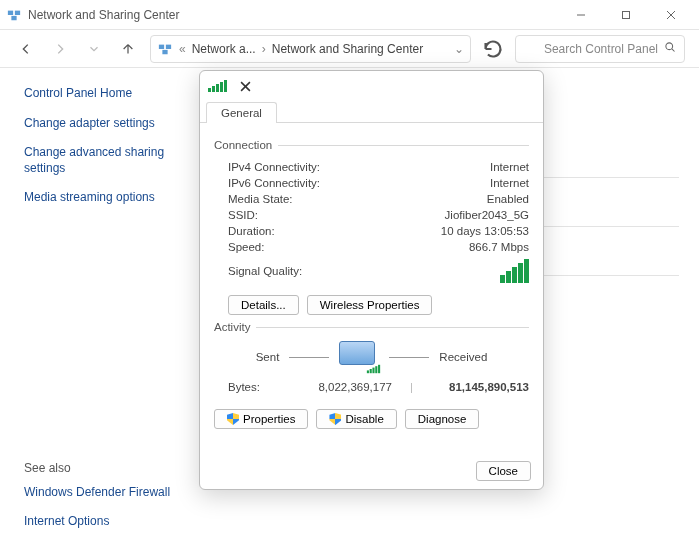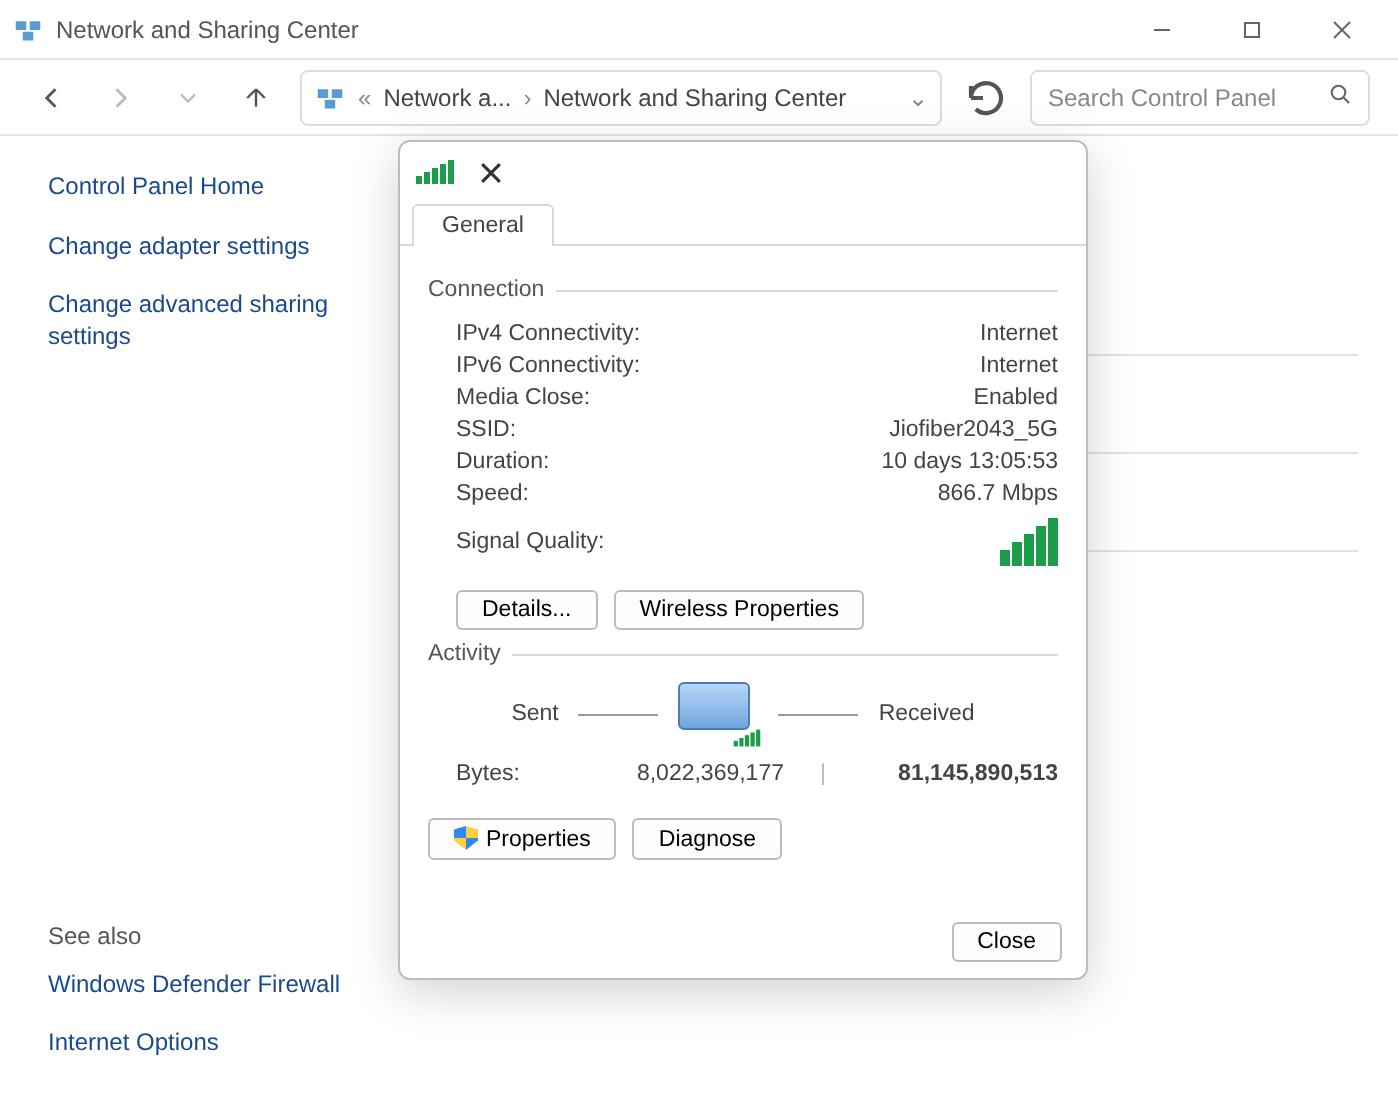--- a/index.html
+++ b/index.html
@@ -18,21 +18,21 @@
 .navbar { height: 38px; display: flex; align-items: center; padding: 0 14px; gap: 10px; border-bottom: 1px solid #e5e5e5; }
 .nav-btn { width: 24px; height: 24px; display: flex; align-items: center; justify-content: center; color: #555; }
 .nav-btn.disabled { color: #bbb; }
 .nav-btn svg { width: 14px; height: 14px; }
 .breadcrumb { flex: 1; display: flex; align-items: center; border: 1px solid #ddd; border-radius: 4px; height: 28px; padding: 0 6px; font-size: 12px; color: #444; gap: 6px; max-width: 330px; }
 .breadcrumb .crumb-icon { width: 16px; height: 16px; display:flex; align-items:center; justify-content:center; }
 .breadcrumb .sep { color: #888; }
 .breadcrumb .chev { margin-left: auto; color: #888; }
 .refresh-btn { width: 24px; height: 24px; display: flex; align-items: center; justify-content: center; color: #555; }
 .searchbox { width: 170px; height: 28px; border: 1px solid #ddd; border-radius: 4px; display: flex; align-items: center; padding: 0 8px; font-size: 12px; color: #888; gap: 6px; }
-.searchbox span:first-child { flex: 1; }
+.searchbox span:first-child { flex: 1; text-align: right; }
 
 
 .main { display: flex; height: calc(554px - 30px - 38px); }
 .sidebar { width: 195px; padding: 18px 14px 10px 24px; display: flex; flex-direction: column; font-size: 12px; }
 .sidebar a { color: #1a4a8e; text-decoration: none; margin-bottom: 14px; line-height: 1.3; cursor: pointer; }
 .sidebar .spacer { flex: 1; }
 .sidebar .seealso-hdr { color: #555; margin-bottom: 10px; }
 
 .content { flex: 1; padding: 16px 20px 10px 4px; font-size: 12px; color: #444; }
 .content h2 { color: #1a4a8e; font-weight: 400; font-size: 18px; margin-bottom: 22px; }
@@ -168,20 +168,21 @@
           <line x1="10.5" y1="10.5" x2="14" y2="14" stroke="#666" stroke-width="1.4"></line>
         </svg></span>
   </div>
 </div>
 
 <div class="main">
   <div class="sidebar">
     <a>Control Panel Home</a>
     <a>Change adapter settings</a>
     <a>Change advanced sharing settings</a>
+    <a>Media streaming options</a>
     <div class="spacer"></div>
     <div class="seealso-hdr">See also</div>
     <a>Windows Defender Firewall</a>
     <a>Internet Options</a>
   </div>
 
   <div class="content">
     <h2>onnections</h2>
     <div class="section-hdr">Internet</div>
     <div class="net-row">
@@ -225,21 +226,21 @@
     <div class="fieldset-label"><span>Connection</span></div>
     <div class="kv">
         <span class="k">IPv4 Connectivity:</span>
         <span class="v">Internet</span>
       </div>
     <div class="kv">
         <span class="k">IPv6 Connectivity:</span>
         <span class="v">Internet</span>
       </div>
     <div class="kv">
-        <span class="k">Media Close:</span>
+        <span class="k">Media State:</span>
         <span class="v">Enabled</span>
       </div>
     <div class="kv">
         <span class="k">SSID:</span>
         <span class="v">Jiofiber2043_5G</span>
       </div>
     <div class="kv">
         <span class="k">Duration:</span>
         <span class="v">10 days 13:05:53</span>
       </div>
@@ -281,19 +282,20 @@
     </div>
     <div class="bytesrow">
       <span class="lab">Bytes:</span>
       <span class="s">8,022,369,177</span>
       <span class="divd">|</span>
       <span class="r">81,145,890,513</span>
     </div>
 
     <div class="actionrow">
       <button class="btn shield">Properties</button>
+      <button class="btn shield">Disable</button>
       <button class="btn">Diagnose</button>
     </div>
   </div>
   <div class="dlg-footer">
     <button class="btn">Close</button>
   </div>
 </div>
 
 </body></html>

